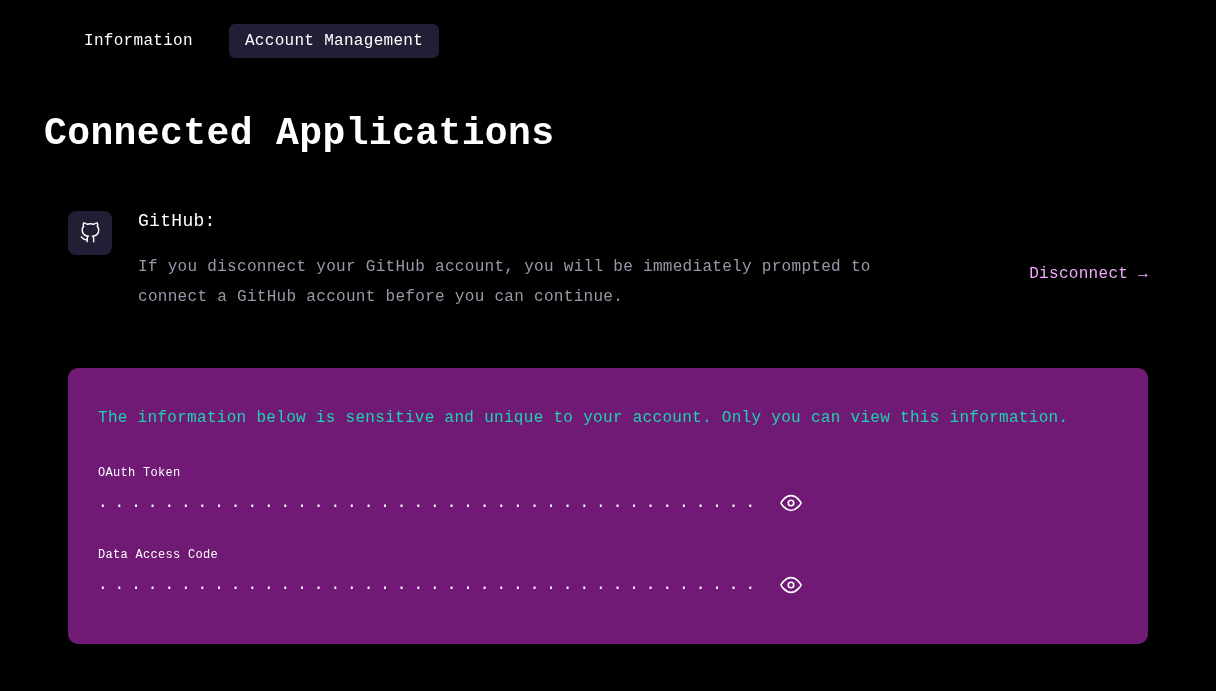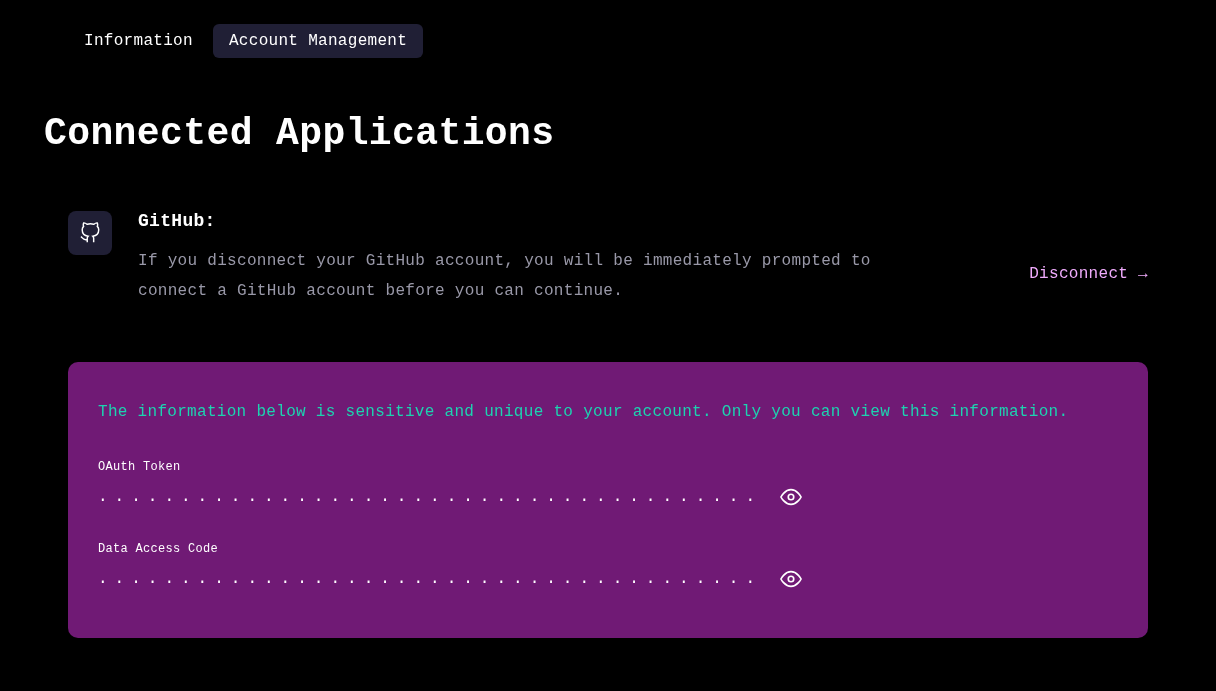--- a/index.html
+++ b/index.html
@@ -10,21 +10,21 @@
     body {
       background: #000;
       font-family: ui-monospace, 'SF Mono', 'Courier New', monospace;
       color: #fff;
       width: 1216px;
       height: 691px;
       overflow: hidden;
     }
     .tabs {
       display: flex;
-      gap: 4px;
+      gap: 20px;
       padding: 24px 68px 0;
     }
     .tab {
       padding: 8px 16px;
       font-size: 16px;
       color: #fff;
       cursor: pointer;
       border-radius: 6px;
       letter-spacing: 0.3px;
     }
@@ -59,22 +59,22 @@
       fill: none;
       stroke: #fff;
       stroke-width: 1.6;
     }
     .app-body {
       flex: 1;
       min-width: 0;
     }
     .app-name {
       font-size: 18px;
-      font-weight: 700;
-      margin-bottom: 16px;
+      font-weight: 400;
+      margin-bottom: 22px;
       letter-spacing: 0.3px;
     }
     .app-desc {
       font-size: 16px;
       color: #9998a8;
       line-height: 1.85;
       max-width: 760px;
       letter-spacing: 0.3px;
     }
     .disconnect {

